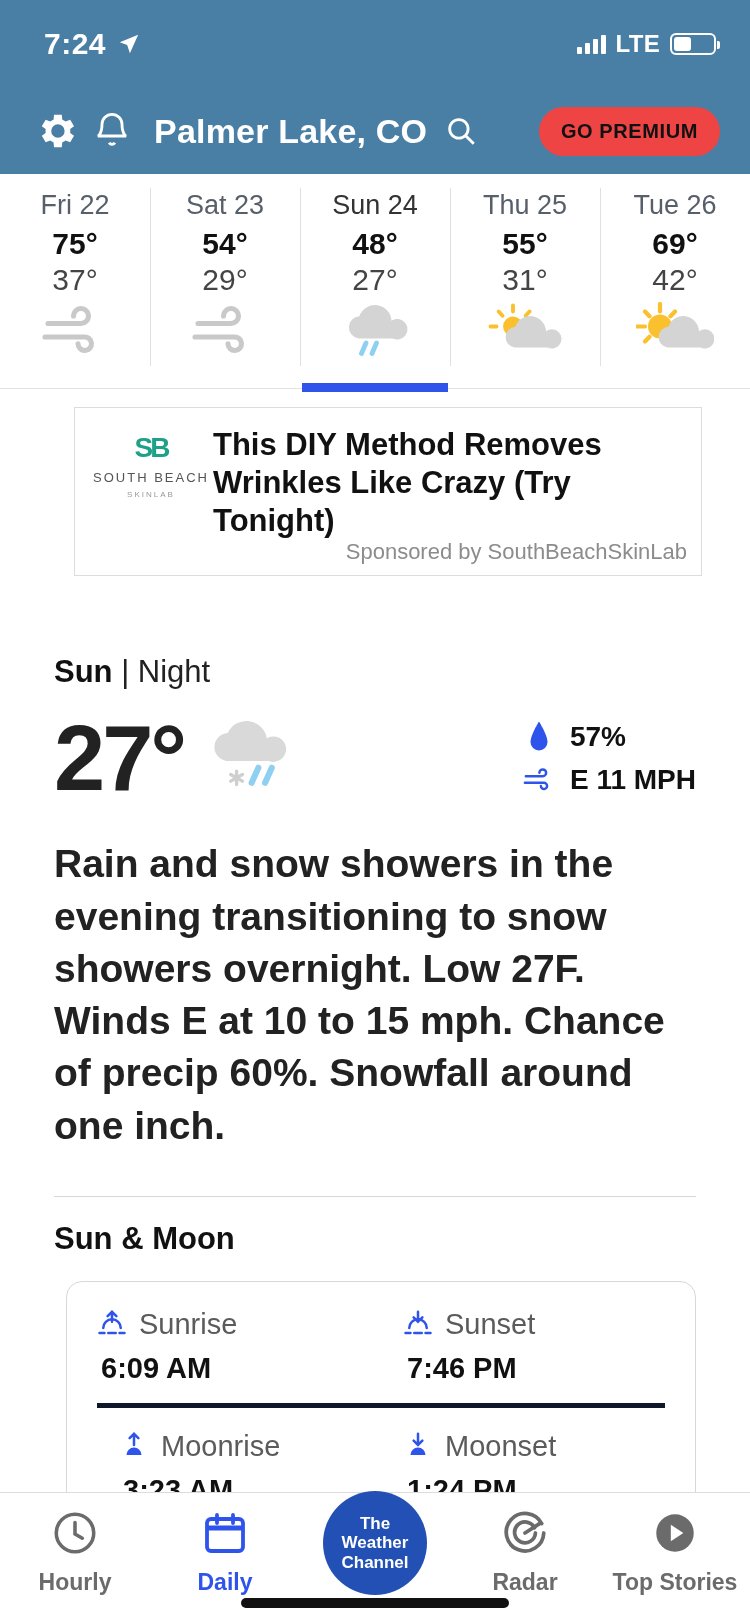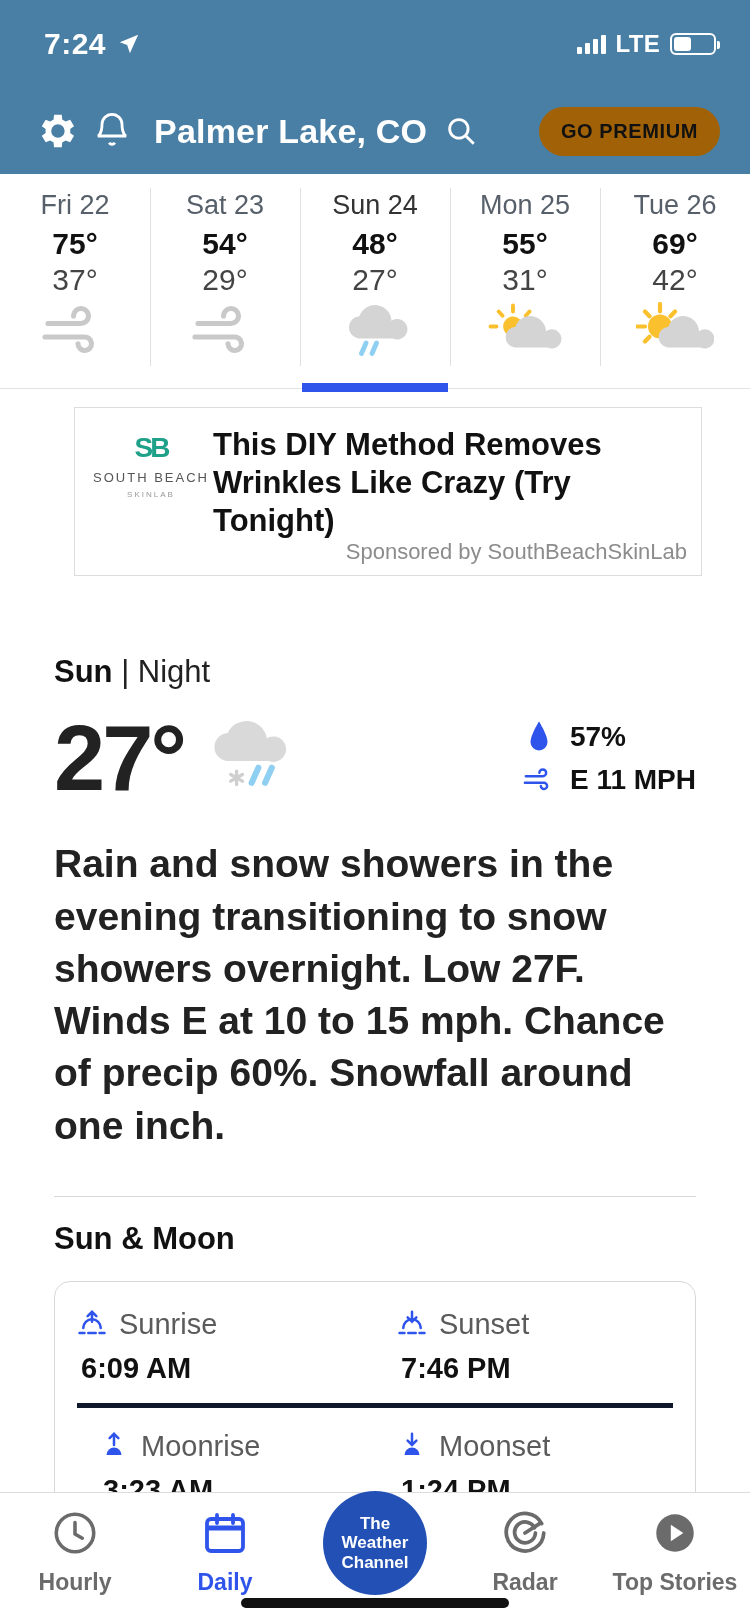--- a/index.html
+++ b/index.html
@@ -38,21 +38,21 @@
     display:flex; align-items:center; padding: 0 30px 0 28px; gap:0;
     flex: 0 0 auto;
   }
   .hdr-icon { width:56px; height:56px; display:flex; align-items:center; justify-content:center; }
   .hdr-title {
     font-size: 34px; font-weight: 700; margin-left: 14px; letter-spacing:.2px;
     white-space:nowrap;
   }
   .search-ico { margin-left: 14px; width:40px; height:40px; display:flex; align-items:center; justify-content:center;}
   .premium {
-    margin-left:auto; background:#a16207; color:#111; border-radius:30px;
+    margin-left:auto; background:#ef4444; color:#111; border-radius:30px;
     font-size:20px; font-weight:800; letter-spacing:.6px;
     padding: 13px 22px; white-space:nowrap;
   }
 
   
   .forecast {
     display:flex; border-bottom:1px solid #e2e2e2; background:#fff;
     height: 215px; flex:0 0 auto; position:relative;
   }
   .day {
@@ -100,21 +100,22 @@
 
   .narrative {
     margin-top: 34px; font-size:39px; line-height:1.34; color:#222;font-weight:bold;
   }
   .rule { height:1px; background:#d8d8d8; margin: 44px 0 0 0; }
 
   .sectitle { font-size:31px; font-weight:700; color:#111; margin-top: 24px; }
 
   .sunmoon {
     margin-top: 24px; border:1px solid #d8d8d8; border-radius:16px;
-    padding: 4px 0;
+    padding: 4px 8px;
+    margin-left: 12px;
   }
   .smrow { display:flex; }
   .smrow + .smrow { border-top:5px solid #0f172a; margin: 0 22px; justify-content: center; }
   .smcell { flex:1 1 50%; padding: 22px 0 18px 22px; }
   .smhead { display:flex; align-items:center; gap:12px; }
   .smlabel { font-size:29px; color:#5b5b5b; }
   .smval { font-size:29px; font-weight:700; color:#111; margin-top:10px; margin-left:4px; }
 
   
   .tabbar {
@@ -218,21 +219,21 @@
       <span class="lo">27°</span>
       <span class="ico">
         <svg width="78" height="58" viewBox="0 0 52 38">
           <path d="M15 24a7.5 7.5 0 01.6-14.9A11 11 0 0137 12.2 6.8 6.8 0 1138 24z" fill="#d4d4d4"></path>
           <path d="M20 27l-3 7M27 27l-3 7" stroke="#8ecff2" stroke-width="3.2" stroke-linecap="round"></path>
         </svg>
       </span>
     </div>
 
     <div class="day">
-      <span class="dname">Mon 25</span>
+      <span class="dname">Thu 25</span>
       <span class="hi">55°</span>
       <span class="lo">31°</span>
       <span class="ico">
         <svg width="78" height="58" viewBox="0 0 52 38">
           <g stroke="#fbc02d" stroke-width="2.6" stroke-linecap="round">
             <path d="M18 2v4M8.5 6l2.5 2.8M3 16h4M29 6l-2.5 2.8"></path>
           </g>
           <circle cx="18" cy="16" r="6.6" fill="#fbc02d"></circle>
           <path d="M19 30a7 7 0 01.6-13.9A10.5 10.5 0 0140 19.2 6.4 6.4 0 1141 30z" fill="#d4d4d4"></path>
         </svg>

